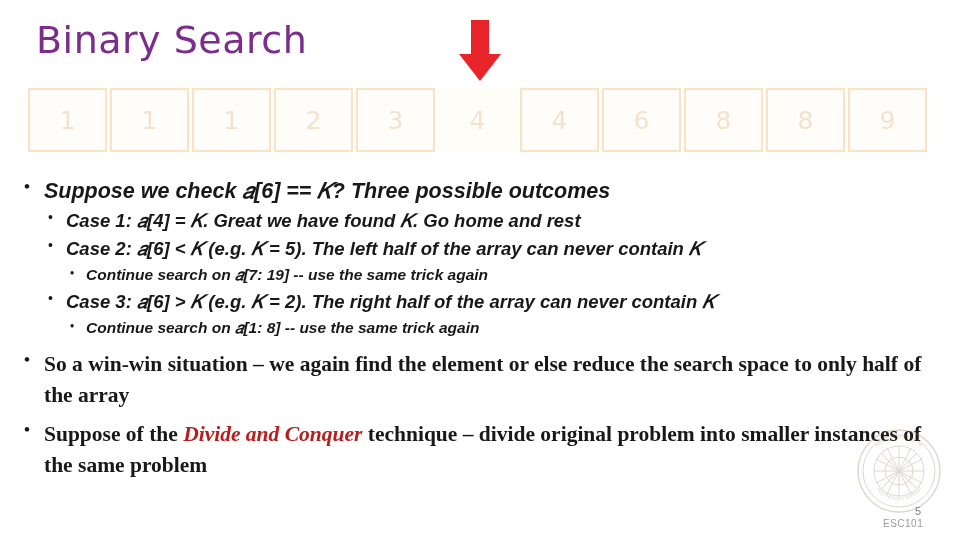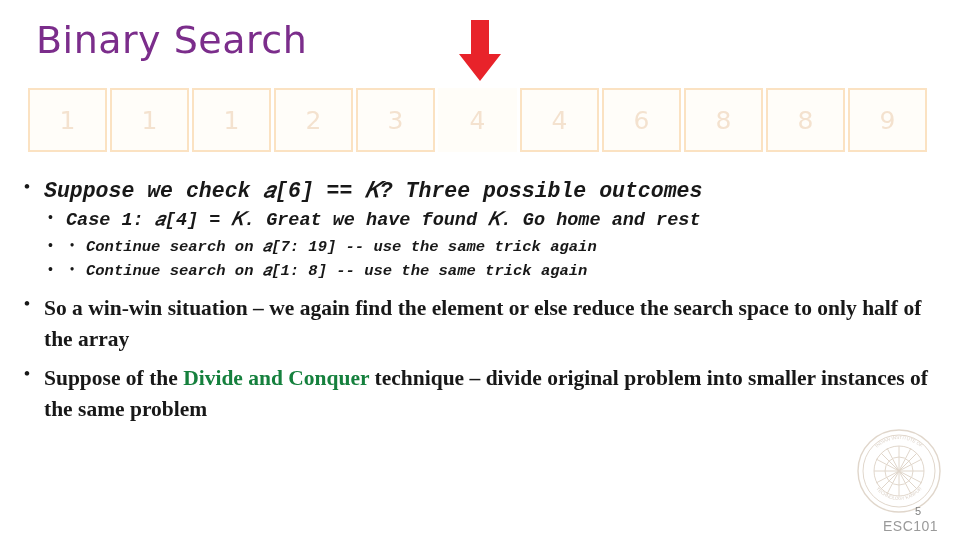--- a/index.html
+++ b/index.html
@@ -110,23 +110,24 @@
 
   
   .l3 { margin-left: 34px; }
   .l3 > li.item {
     font-size: 15.5px;
     line-height: 1.6;
     padding-left: 20px;
   }
   .l3 > li.item > .bullet { font-size: 12px; left: 4px; top: 1px; }
 
-  .mi { font-style: italic; font-family: Liberation Mono, monospace; }
+  .mi { font-style: italic; font-family: Liberation Sans, sans-serif; }
   .emph-red {
-    color: #15803d;
+    color: #b91c1c;
+    font-style: italic;
   }
 
   .gap-top { margin-top: 9px; }
 
   
   #institute-logo {
     position: absolute;
     left: 856px;
     top: 428px;
     width: 86px;
@@ -138,21 +139,21 @@
     left: 915px;
     top: 505px;
     font-size: 11px;
     color: #808080;
     font-family: "Liberation Sans", sans-serif;
   }
   #course-code {
     position: absolute;
     left: 883px;
     top: 518px;
-    font-size: 14px;
+    font-size: 10px;
     color: #9a9a9a;
     font-family: "Liberation Sans", sans-serif;
     letter-spacing: 0.5px;
   }
 </style>
 </head>
 <body>
 
 <div id="slide-title">Binary Search</div>
 
@@ -181,29 +182,31 @@
     <li class="item">
       <span class="bullet">•</span>
       <span class="txt mi">Suppose we check 𝑎[6] == 𝐾? Three possible outcomes</span>
       <ul class="lvl l2">
         <li class="item">
           <span class="bullet">•</span>
           <span class="txt mi">Case 1: 𝑎[4] = 𝐾. Great we have found 𝐾. Go home and rest</span>
         </li>
         <li class="item">
           <span class="bullet">•</span>
+          <span class="txt mi">Case 2: 𝑎[6] &lt; 𝐾 (e.g. 𝐾 = 5). The left half of the array can never contain 𝐾</span>
           <ul class="lvl l3">
             <li class="item">
               <span class="bullet">•</span>
               <span class="txt mi">Continue search on 𝑎[7: 19] -- use the same trick again</span>
             </li>
           </ul>
         </li>
         <li class="item">
           <span class="bullet">•</span>
+          <span class="txt mi">Case 3: 𝑎[6] &gt; 𝐾 (e.g. 𝐾 = 2). The right half of the array can never contain 𝐾</span>
           <ul class="lvl l3">
             <li class="item">
               <span class="bullet">•</span>
               <span class="txt mi">Continue search on 𝑎[1: 8] -- use the same trick again</span>
             </li>
           </ul>
         </li>
       </ul>
     </li>
 

